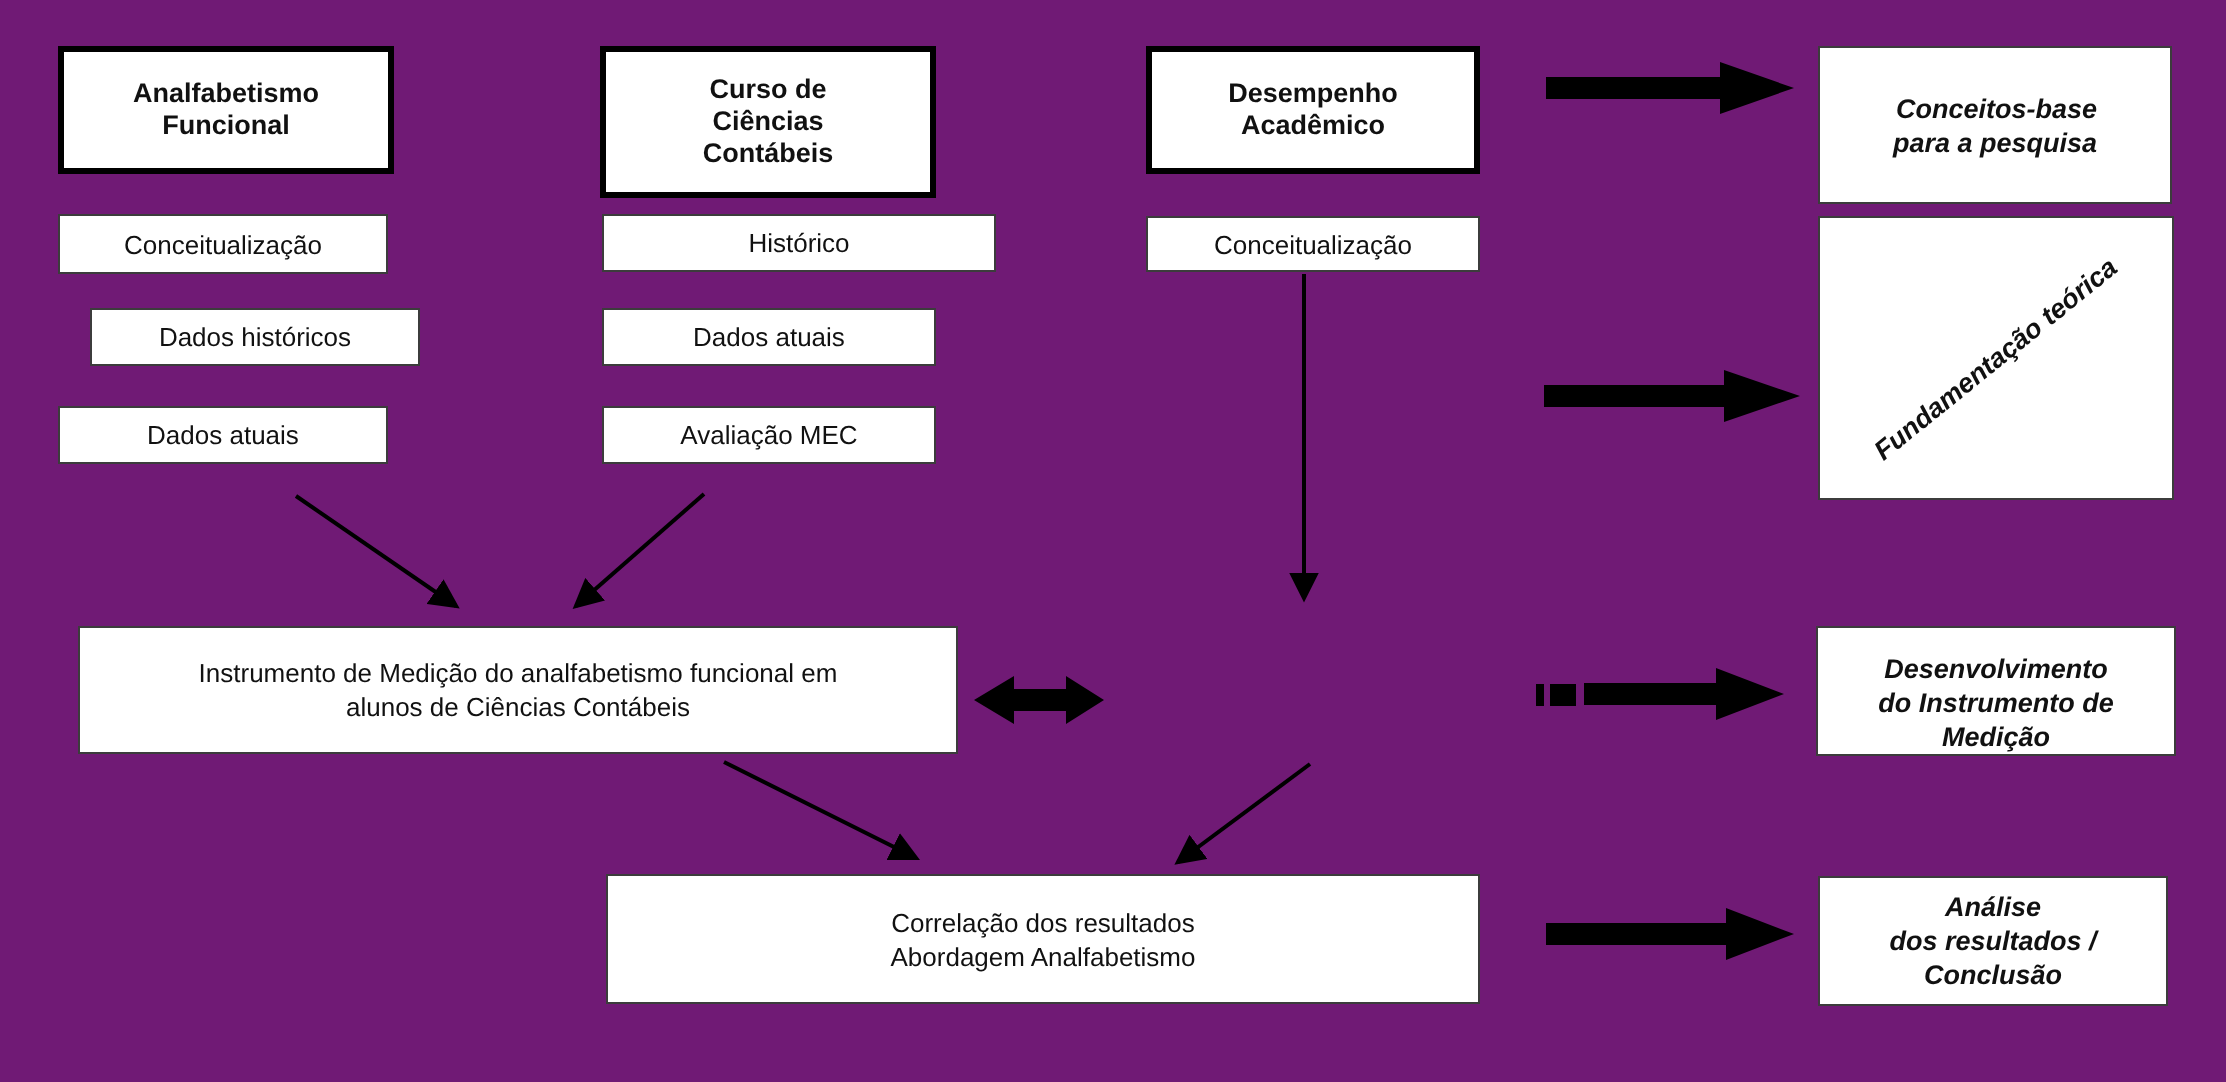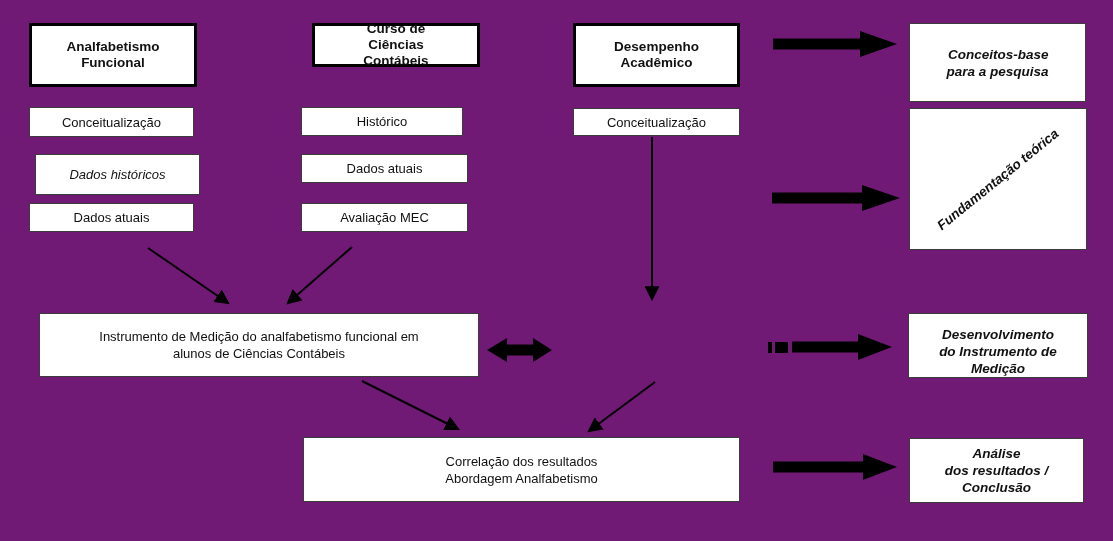--- a/index.html
+++ b/index.html
@@ -51,33 +51,33 @@
     <polygon points="773,461.5 863,461.5 863,454 897,467 863,480 863,472.5 773,472.5" fill="#000"></polygon>
   </svg>
 
   <div class="box hdr" style="left:29px; top:23px; width:168px; height:64px;">
     <span class="lbl">Analfabetismo
 Funcional</span>
   </div>
   <div class="box thin" style="left:29px; top:107px; width:165px; height:30px;">
     <span class="lbl">Conceitualização</span>
   </div>
-  <div class="box thin" style="left:35px; top:154px; width:165px; height:41px;font-style:italic;">
+  <div class="box thin" style="left:45px; top:154px; width:165px; height:29px;">
     <span class="lbl">Dados históricos</span>
   </div>
   <div class="box thin" style="left:29px; top:203px; width:165px; height:29px;">
     <span class="lbl">Dados atuais</span>
   </div>
 
-  <div class="box hdr" style="left:312px; top:23px; width:168px; height:44px;">
+  <div class="box hdr" style="left:300px; top:23px; width:168px; height:76px;">
     <span class="lbl">Curso de
 Ciências
 Contábeis</span>
   </div>
-  <div class="box thin" style="left:301px; top:107px; width:162px; height:29px;">
+  <div class="box thin" style="left:301px; top:107px; width:197px; height:29px;">
     <span class="lbl">Histórico</span>
   </div>
   <div class="box thin" style="left:301px; top:154px; width:167px; height:29px;">
     <span class="lbl">Dados atuais</span>
   </div>
   <div class="box thin" style="left:301px; top:203px; width:167px; height:29px;">
     <span class="lbl">Avaliação MEC</span>
   </div>
 
   <div class="box hdr" style="left:573px; top:23px; width:167px; height:64px;">

